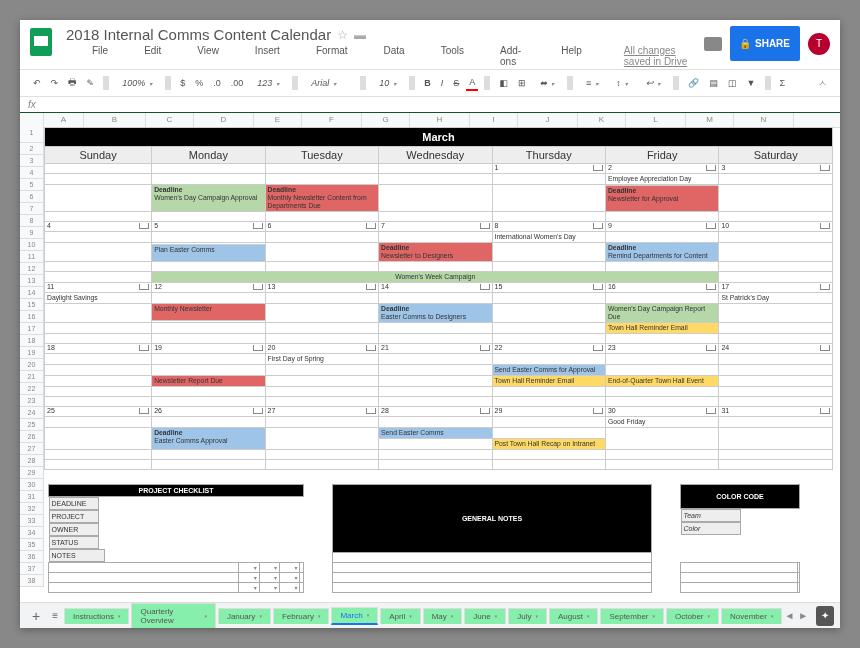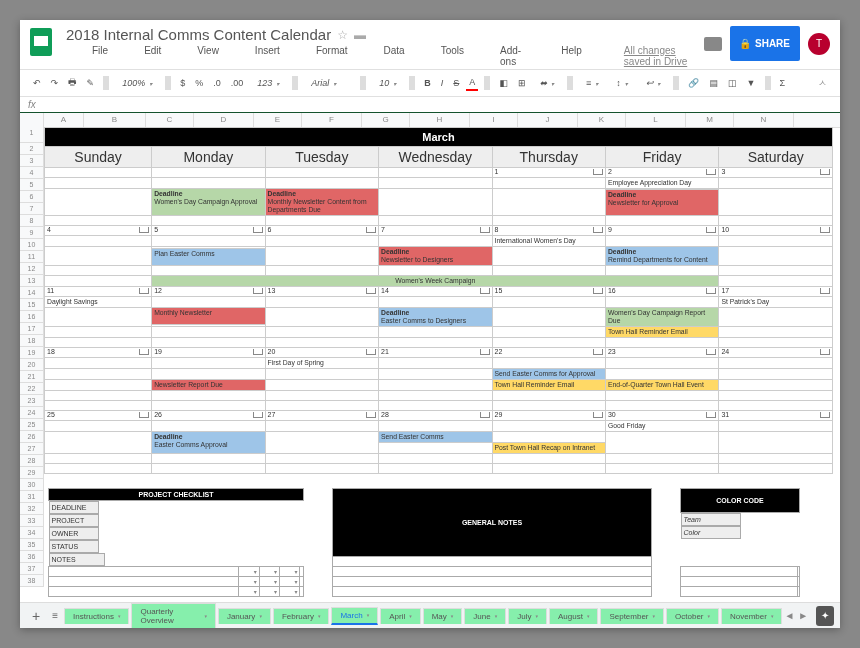--- a/index.html
+++ b/index.html
@@ -59,21 +59,21 @@
 .sheet-tab { background: #86efac; border: 1px solid #ddd; border-bottom: none; padding: 3px 8px; font-size: 8px; color: #555; display: flex; align-items: center; gap: 2px; }
 .sheet-tab.active { border-bottom: 2px solid #1a73e8; color: #1a73e8; }
 .sheet-tab::after { content: '▾'; font-size: 5px; color: #888; margin-left: 2px; }
 .tab-nav { margin-left: auto; display: flex; gap: 4px; font-size: 10px; color: #888; }
 .explore-btn { width: 20px; height: 20px; background: #555; border-radius: 3px; margin-left: 6px; color: #fff; display: flex; align-items: center; justify-content: center; font-size: 10px; }
 
 
 table.cal { border-collapse: collapse; width: 789px; table-layout: fixed; }
 table.cal td, table.cal th { border: 1px solid #ccc; font-size: 7px; padding: 0; vertical-align: top; overflow: hidden; }
 table.cal .month-hdr { background: #000; color: #fff; font-size: 11px; font-weight: bold; text-align: center; padding: 3px; }
-table.cal .day-hdr { background: #eee; text-align: center; font-size: 14px; padding: 2px 0; }
+table.cal .day-hdr { background: #eee; text-align: center; font-size: 11px; padding: 2px 0; }
 table.cal .date-cell { height: 10px; padding: 0 2px; font-size: 7px; position: relative; }
 table.cal .date-cell .dn { display: inline-block; }
 table.cal .date-cell .box { position: absolute; right: 2px; top: 1px; width: 10px; height: 6px; border: 1px solid #888; border-top: none; }
 table.cal .ev { padding: 1px 2px; font-size: 6.8px; line-height: 8px; }
 table.cal .empty-row td { height: 10px; }
 .bold { font-weight: bold; }
 
 
 .btm-wrapper { display: flex; gap: 28px; padding-left: 4px; margin-top: 8px; }
 table.mini { border-collapse: collapse; }

